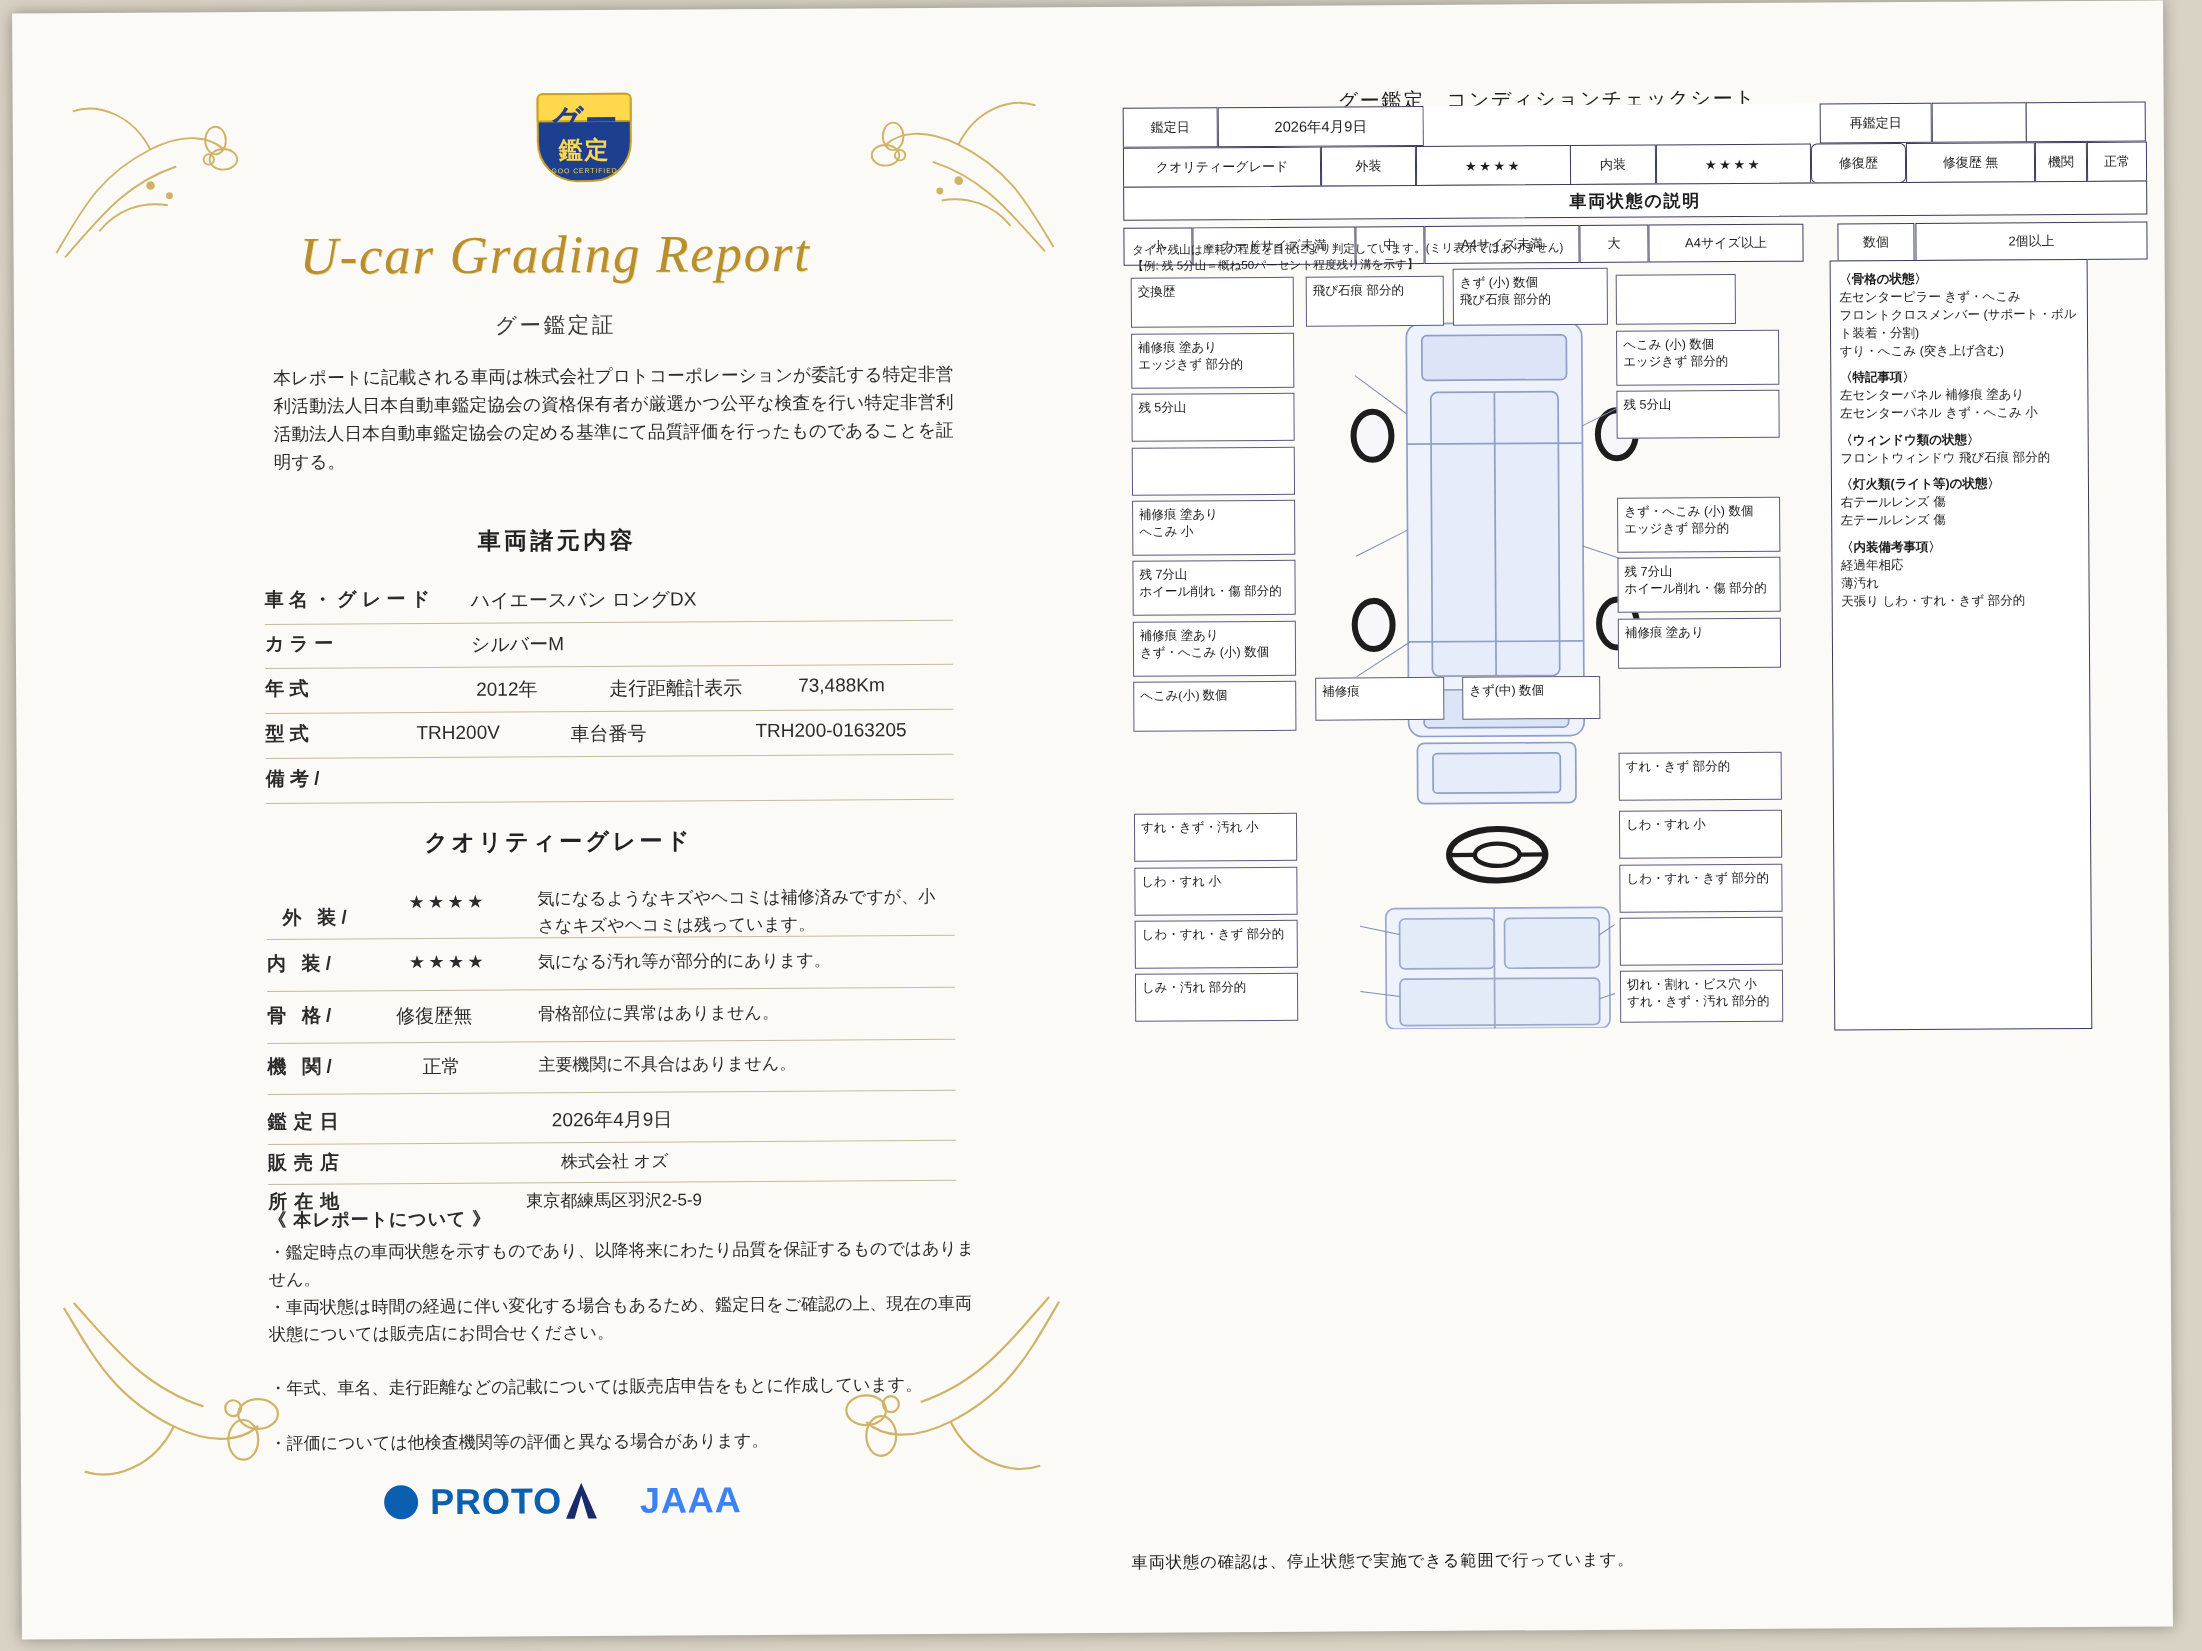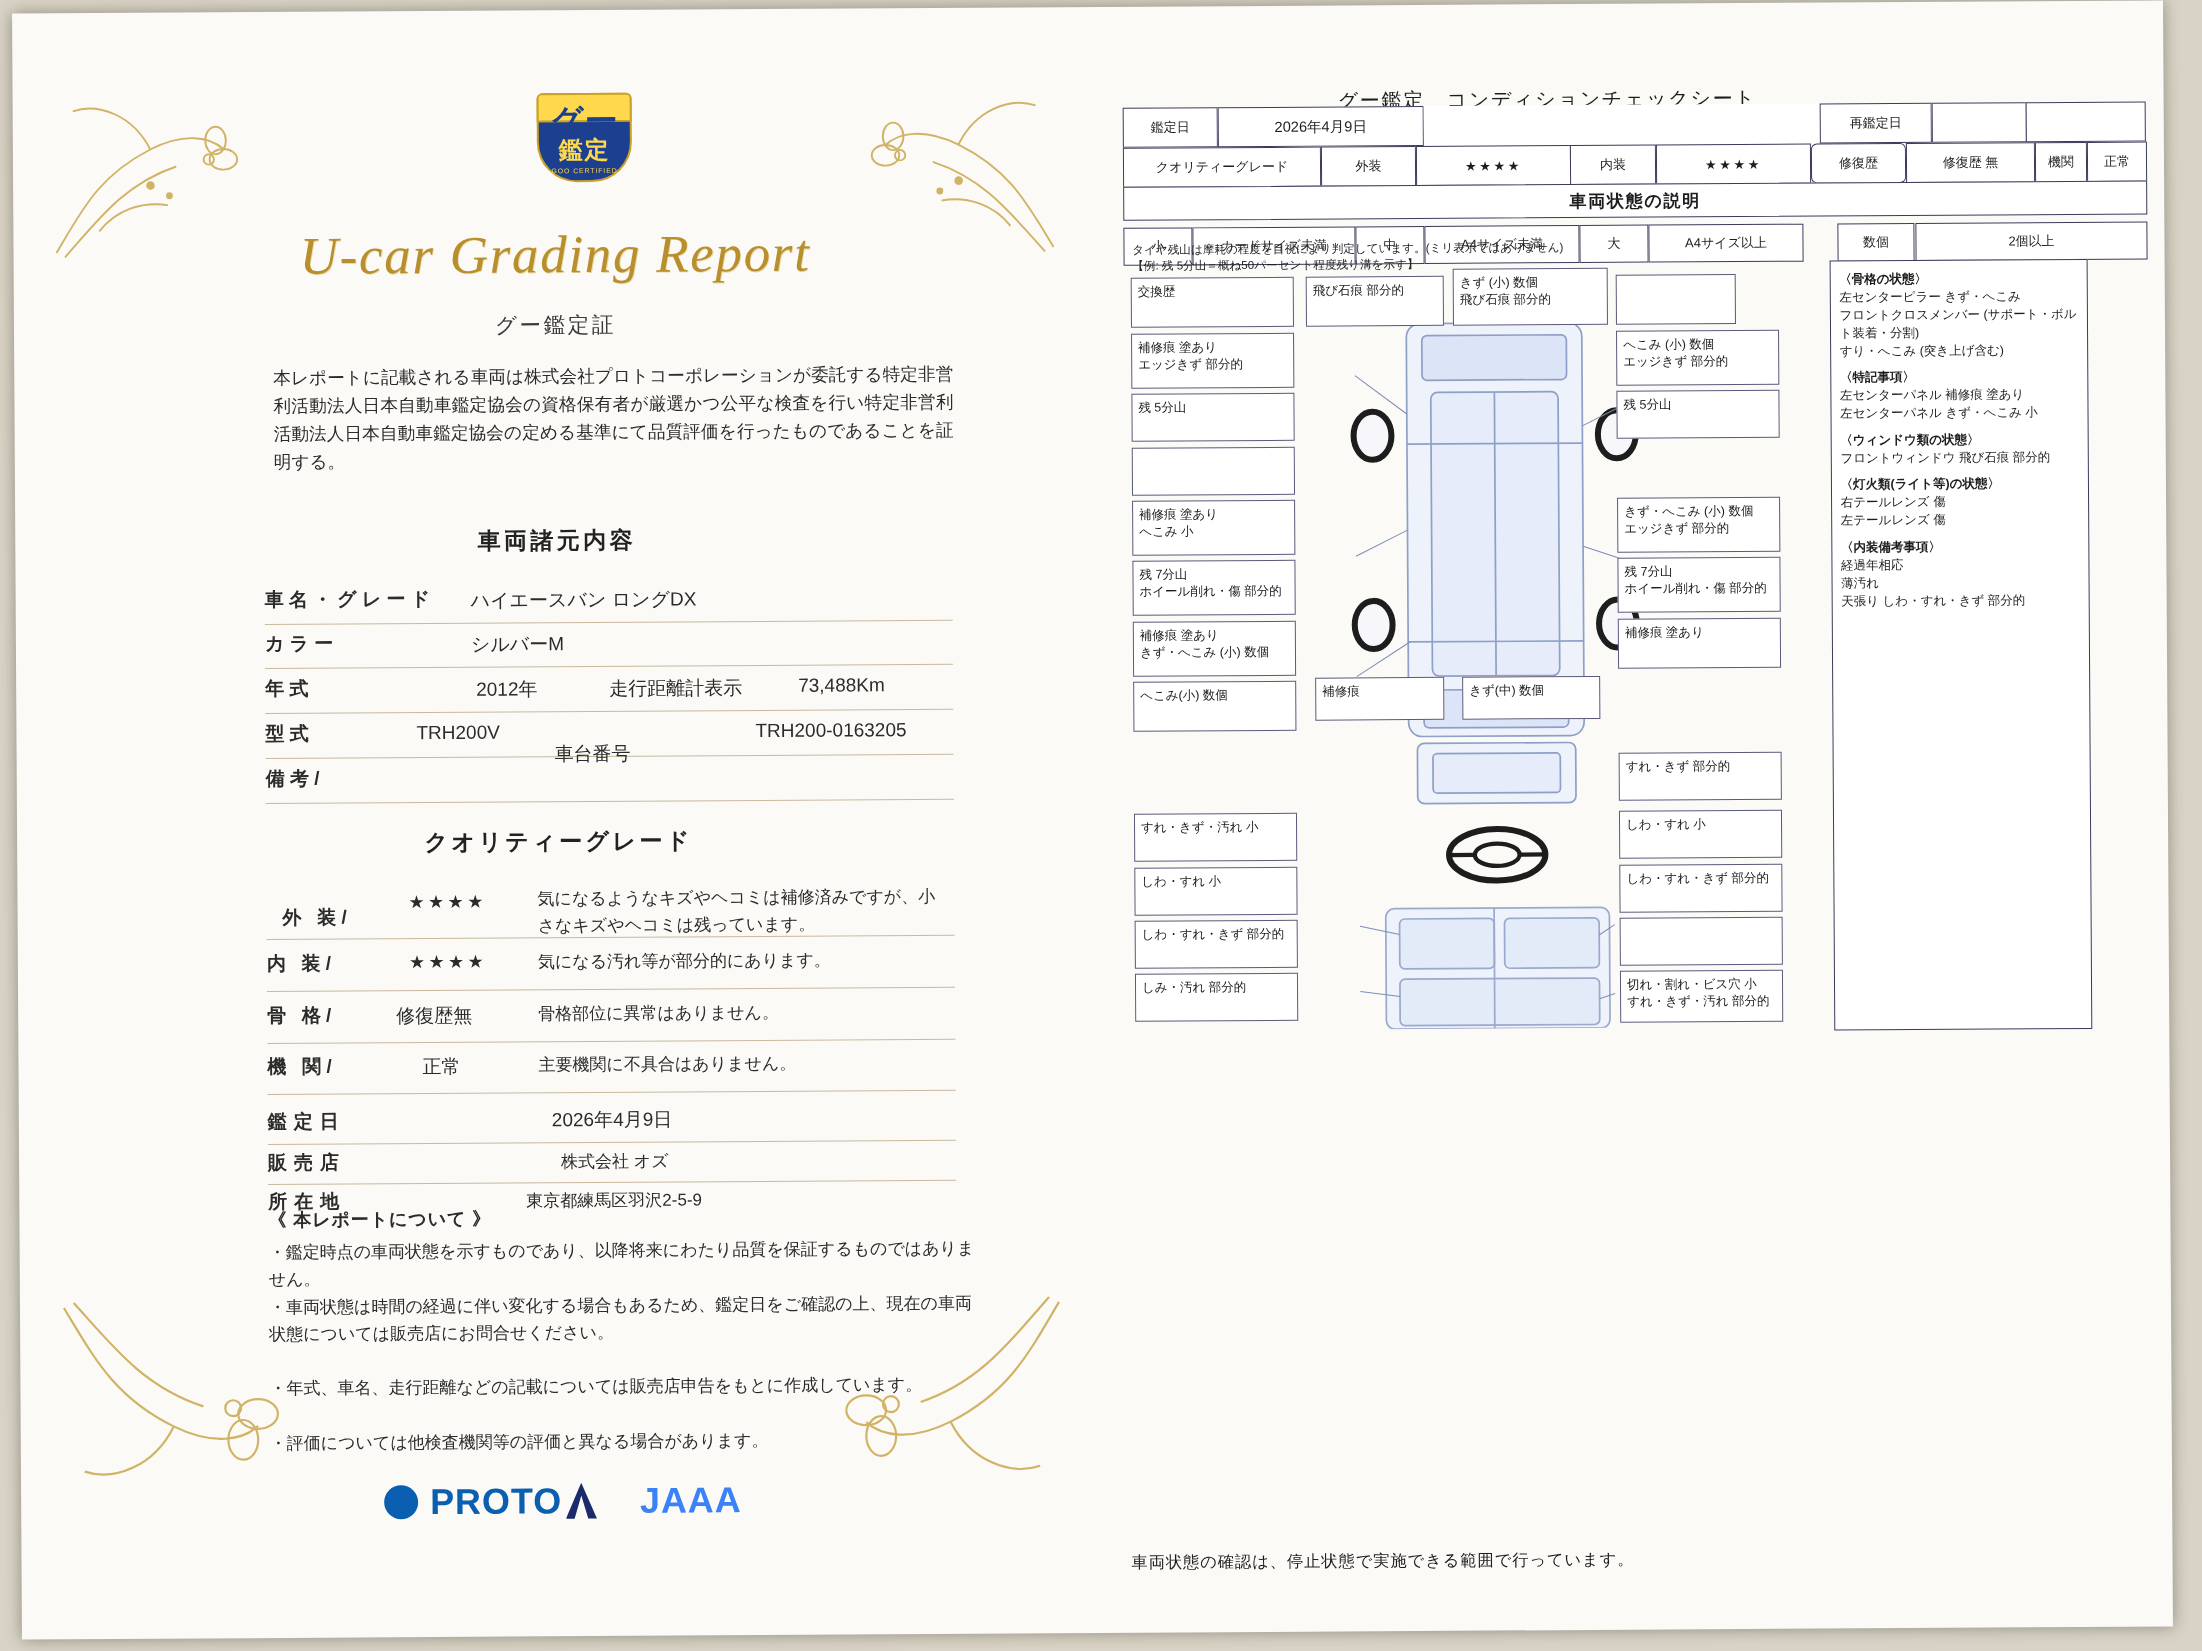--- a/index.html
+++ b/index.html
@@ -183,21 +183,21 @@
     </div>
     <div class="row" style="top:640px;">
       <span class="rlabel">年式</span>
       <span class="rval" style="left:211px;">2012年</span>
       <span class="rval" style="left:344px;">走行距離計表示</span>
       <span class="rval" style="left:533px;">73,488Km</span>
     </div>
     <div class="row" style="top:685px;">
       <span class="rlabel">型式</span>
       <span class="rval" style="left:151px;">TRH200V</span>
-      <span class="rval" style="left:289px;margin-top:20px;">車台番号</span>
+      <span class="rval" style="left:305px;">車台番号</span>
       <span class="rval" style="left:490px;">TRH200-0163205</span>
     </div>
     <div class="row" style="top:730px;">
       <span class="rlabel">備考/</span>
       <span class="rval" style="left:206px;"></span>
     </div>
 
     <div class="sec-head" style="left:0;top:800px;">クオリティーグレード</div>
 
     <div class="row" style="top:847px;height:64px;">
@@ -342,21 +342,21 @@
     <div class="smallbox" style="left:6.9px;top:245px;width:163px;height:55px;white-space:pre-line;">補修痕 塗あり
 エッジきず 部分的</div>
     <div class="smallbox" style="left:6.9px;top:305px;width:163px;height:48px;">残 5分山</div>
     <div class="smallbox" style="left:6.9px;top:359px;width:163px;height:48px;"></div>
     <div class="smallbox" style="left:6.9px;top:412px;width:163px;height:55px;white-space:pre-line;">補修痕 塗あり
 へこみ 小</div>
     <div class="smallbox" style="left:6.9px;top:472px;width:163px;height:55px;white-space:pre-line;">残 7分山
 ホイール削れ・傷 部分的</div>
     <div class="smallbox" style="left:6.9px;top:533px;width:163px;height:55px;white-space:pre-line;">補修痕 塗あり
 きず・へこみ (小) 数個</div>
-    <div class="smallbox" style="left:6.9px;top:593px;width:163px;height:50px;">へこみ(小) 数個</div>
+    <div class="smallbox" style="left:6.9px;top:593px;width:163px;height:50px;font-family:Liberation Serif, serif;">へこみ(小) 数個</div>
 
     <div class="smallbox" style="left:182px;top:189px;width:138px;height:50px;">飛び石痕 部分的</div>
     <div class="smallbox" style="left:329px;top:182px;width:155px;height:57px;white-space:pre-line;">きず (小) 数個
 飛び石痕 部分的</div>
     <div class="smallbox" style="left:492px;top:189px;width:120px;height:50px;"></div>
 
     <div class="smallbox" style="left:492px;top:245px;width:163px;height:55px;white-space:pre-line;">へこみ (小) 数個
 エッジきず 部分的</div>
     <div class="smallbox" style="left:492px;top:305px;width:163px;height:48px;">残 5分山</div>
     <div class="smallbox" style="left:492px;top:412px;width:163px;height:55px;white-space:pre-line;">きず・へこみ (小) 数個

